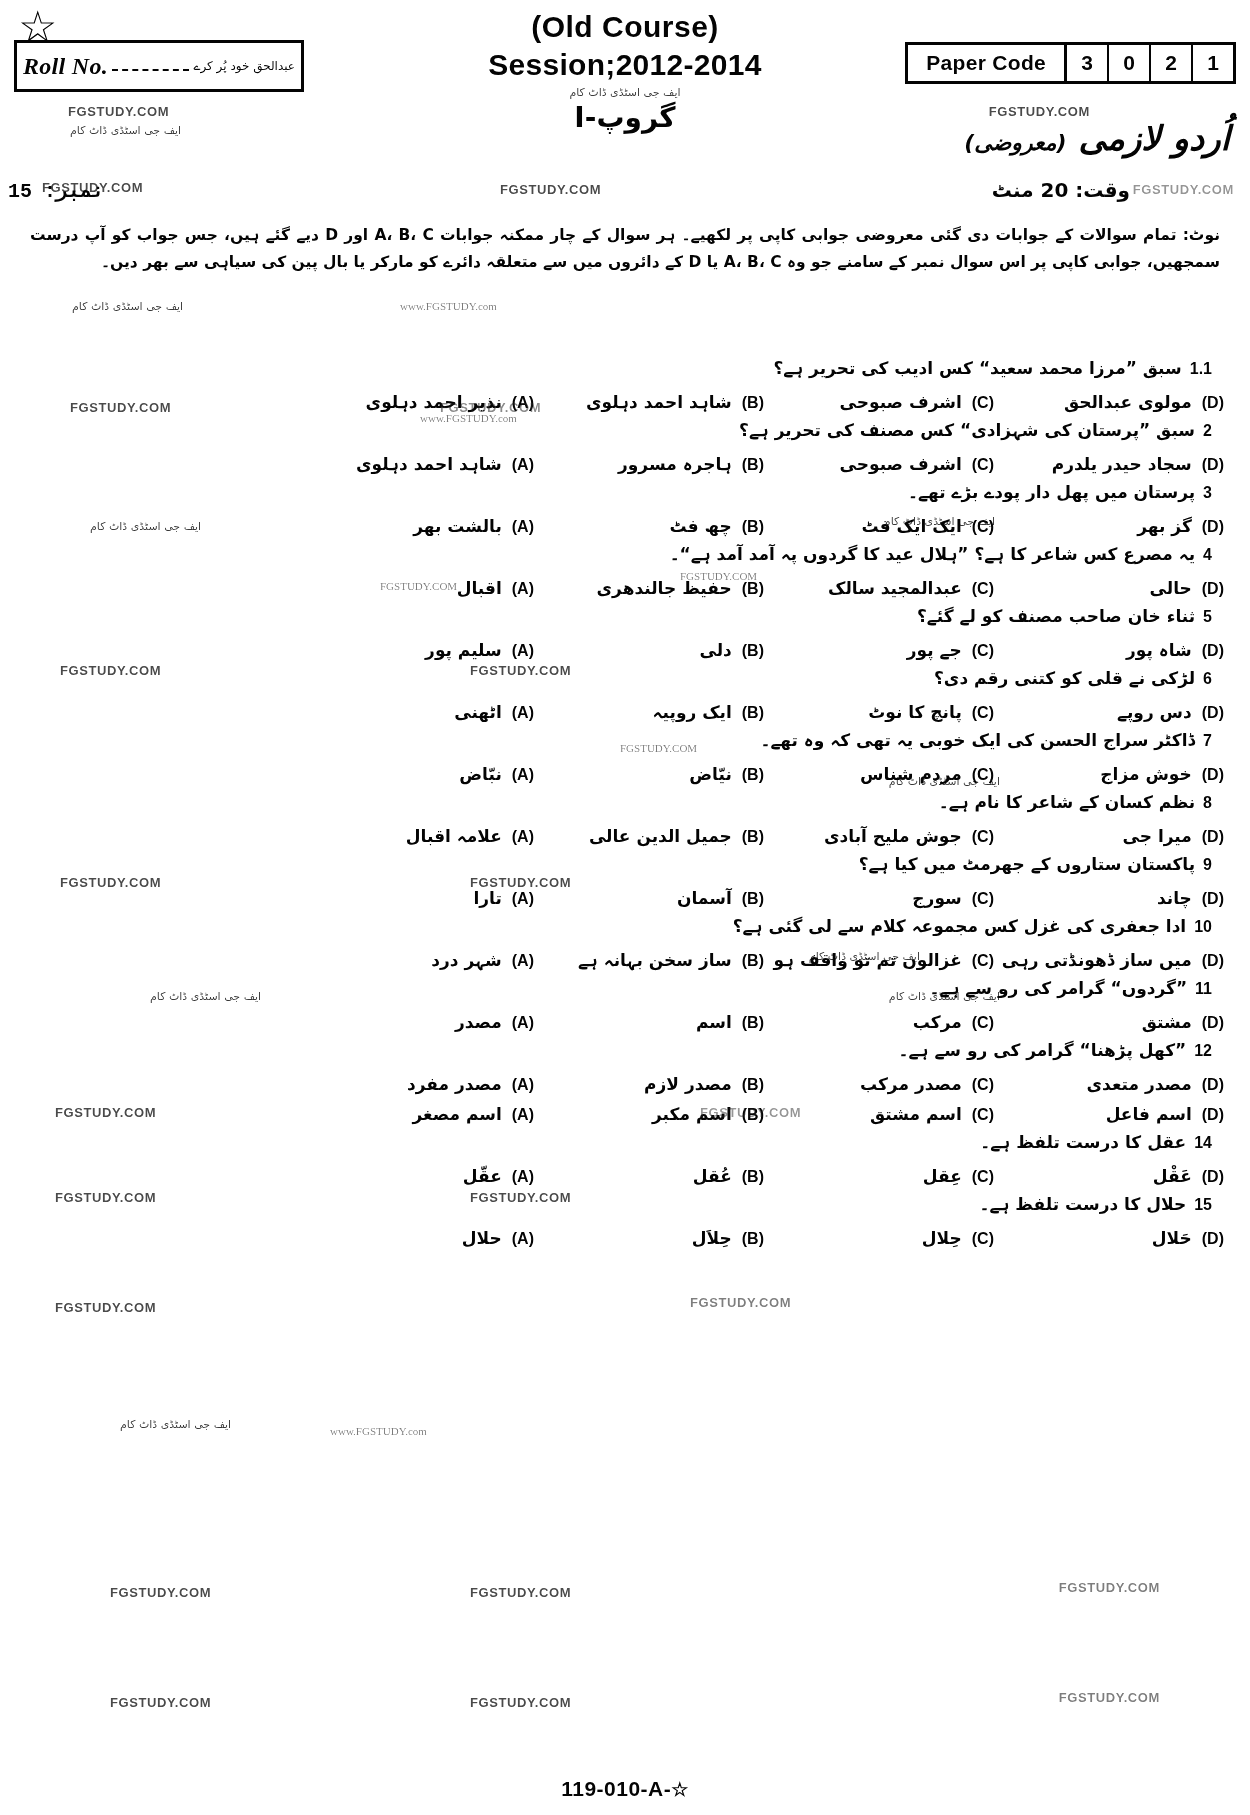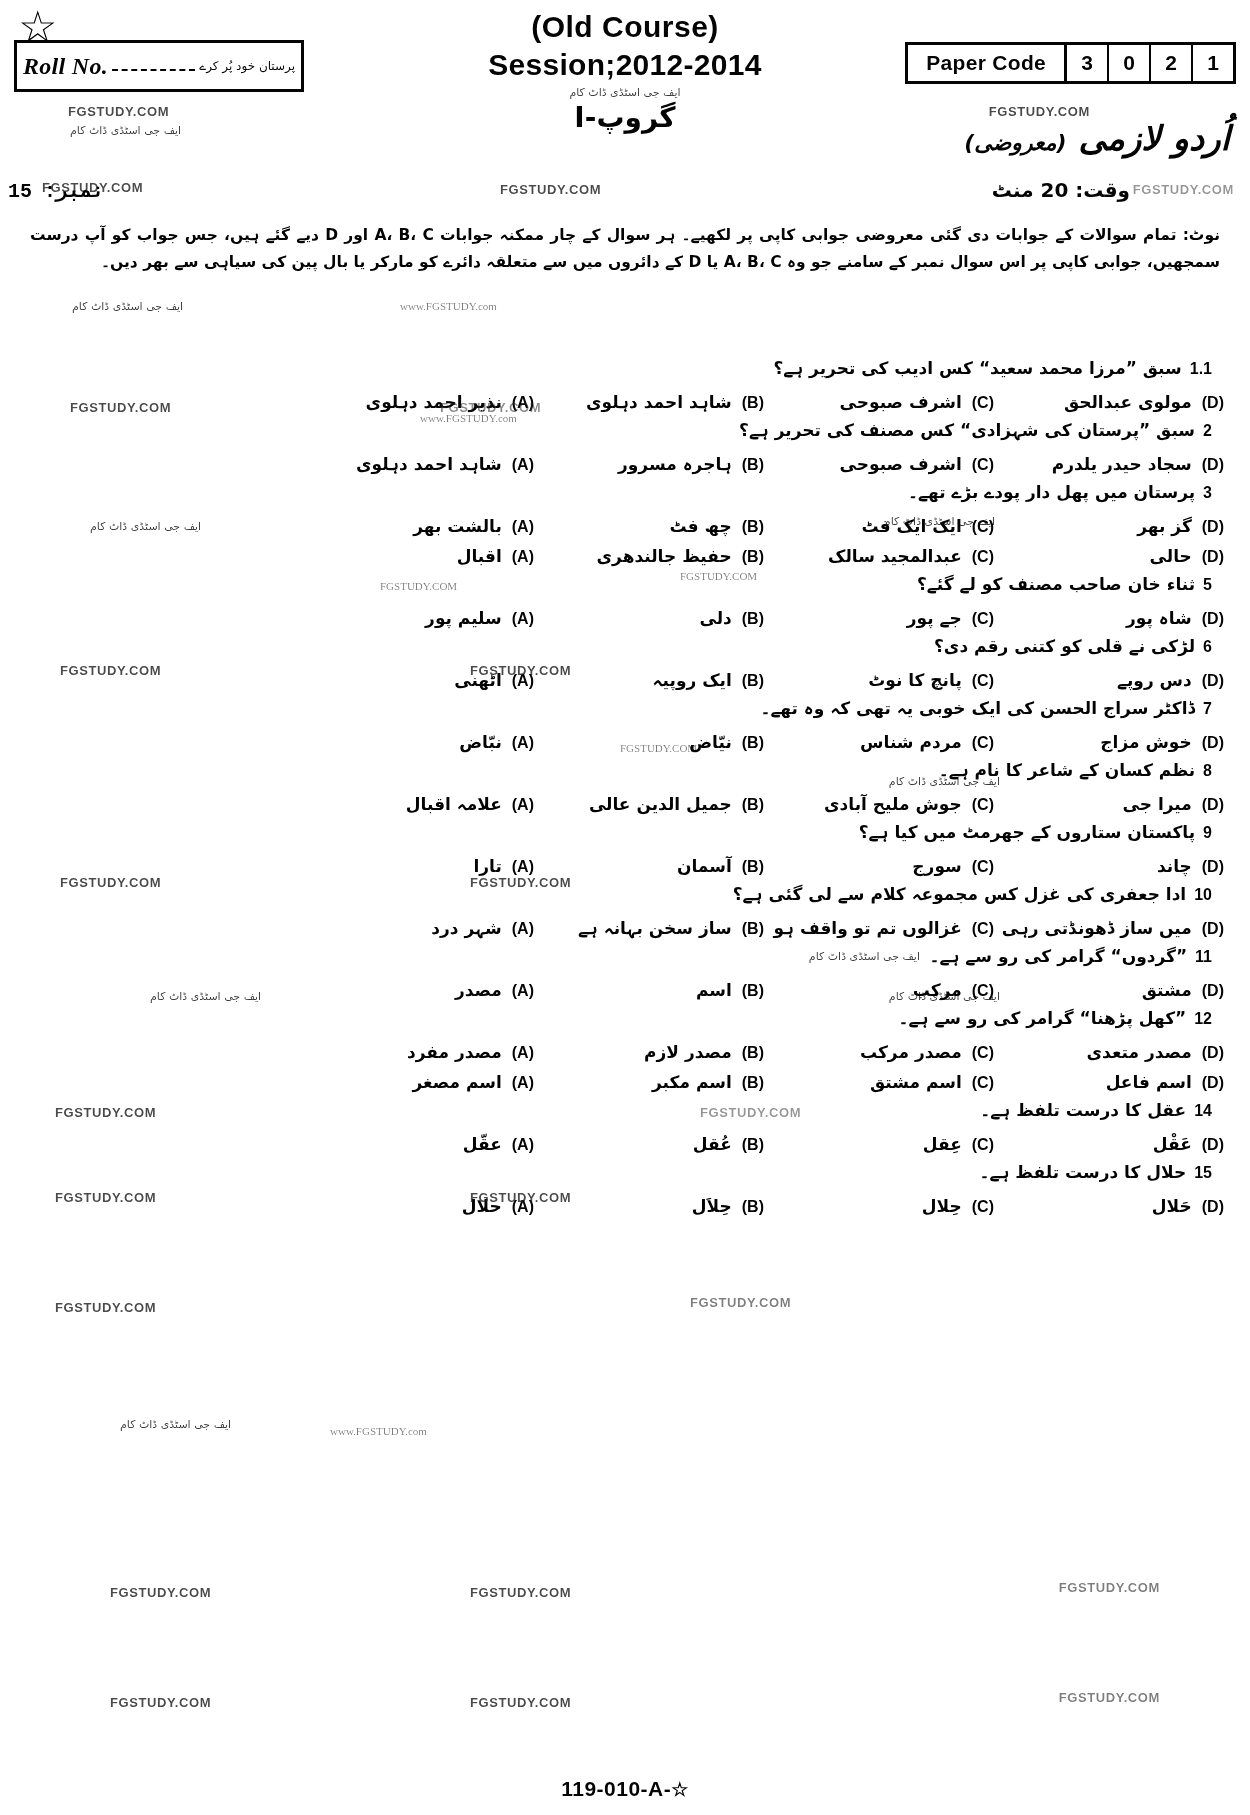--- a/index.html
+++ b/index.html
@@ -134,21 +134,21 @@
 </head>
 <body>
 
 <div class="page">
 
   <div class="star">☆</div>
 
   <div class="roll-box">
     <span class="roll-label">Roll No.</span>
     <span class="roll-line"></span>
-    <span class="roll-urdu">پرستان خود پُر کرے</span>
+    <span class="roll-urdu">عبدالحق خود پُر کرے</span>
   </div>
 
   <div class="abs wm" style="left:68px;top:104px;">FGSTUDY.COM</div>
   <div class="abs wm-urdu" style="left:70px;top:124px;">ایف جی اسٹڈی ڈاٹ کام</div>
   <div class="abs wm" style="left:42px;top:180px;">FGSTUDY.COM</div>
 
   <div class="center-head">
     <div class="old-course">(Old Course)</div>
     <div class="session">Session;2012-2014</div>
     <div class="wm-urdu" style="margin-top:4px;">ایف جی اسٹڈی ڈاٹ کام</div>
@@ -239,20 +239,21 @@
             <span class="opt-key">(B)</span>
             <span class="opt-val">چھ فٹ</span>
           </div>
           <div class="opt">
             <span class="opt-key">(A)</span>
             <span class="opt-val">بالشت بھر</span>
           </div>
         </div>
       </div>
       <div class="qblock">
+        <div class="qtext"><span class="qnum">4</span><span>یہ مصرع کس شاعر کا ہے؟  ”ہلال عید کا گردوں پہ آمد آمد ہے“۔</span></div>
         <div class="opts">
           <div class="opt">
             <span class="opt-key">(D)</span>
             <span class="opt-val">حالی</span>
           </div>
           <div class="opt">
             <span class="opt-key">(C)</span>
             <span class="opt-val">عبدالمجید سالک</span>
           </div>
           <div class="opt">

